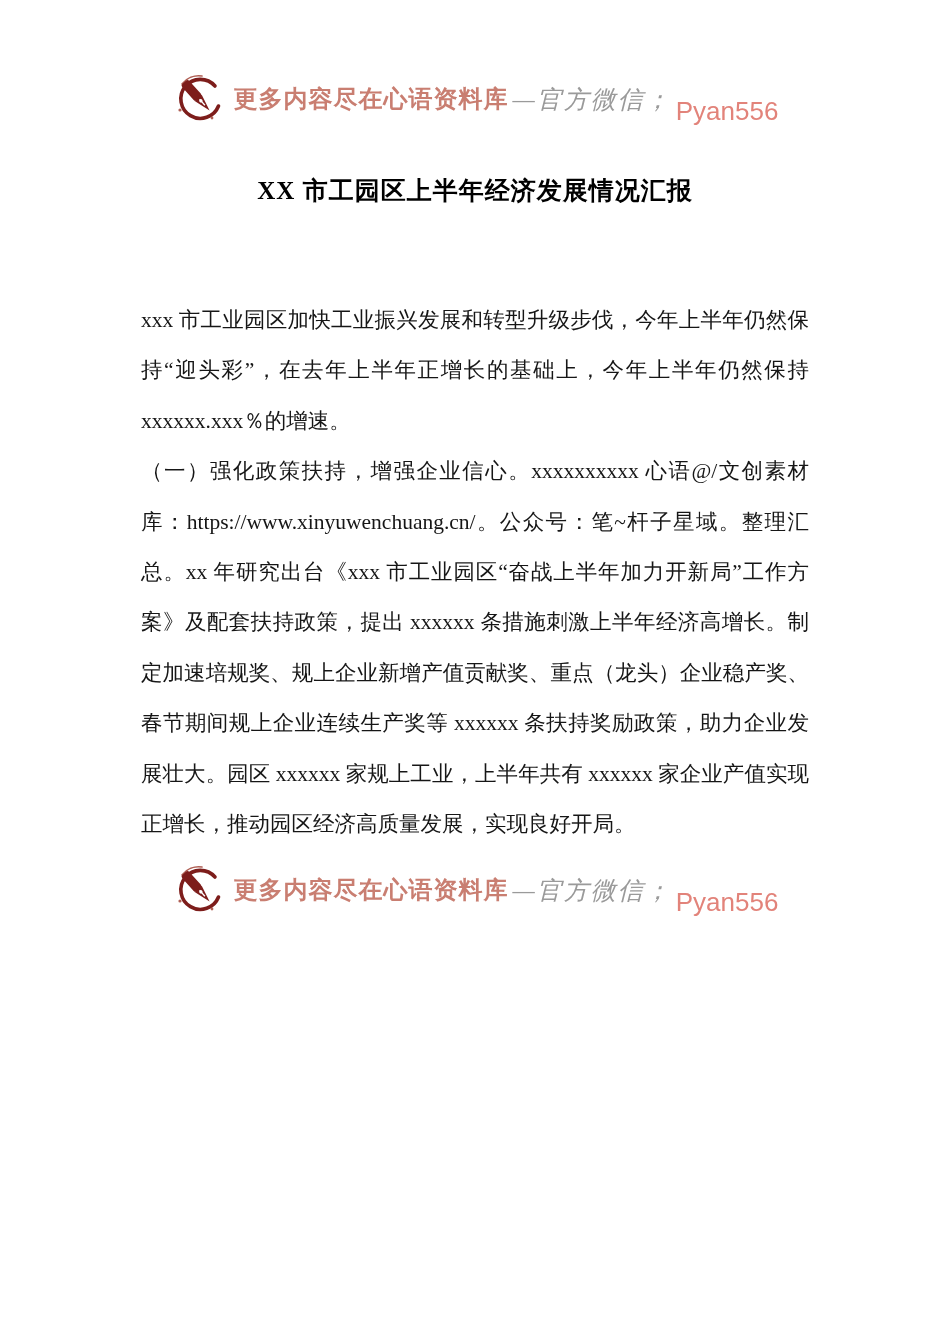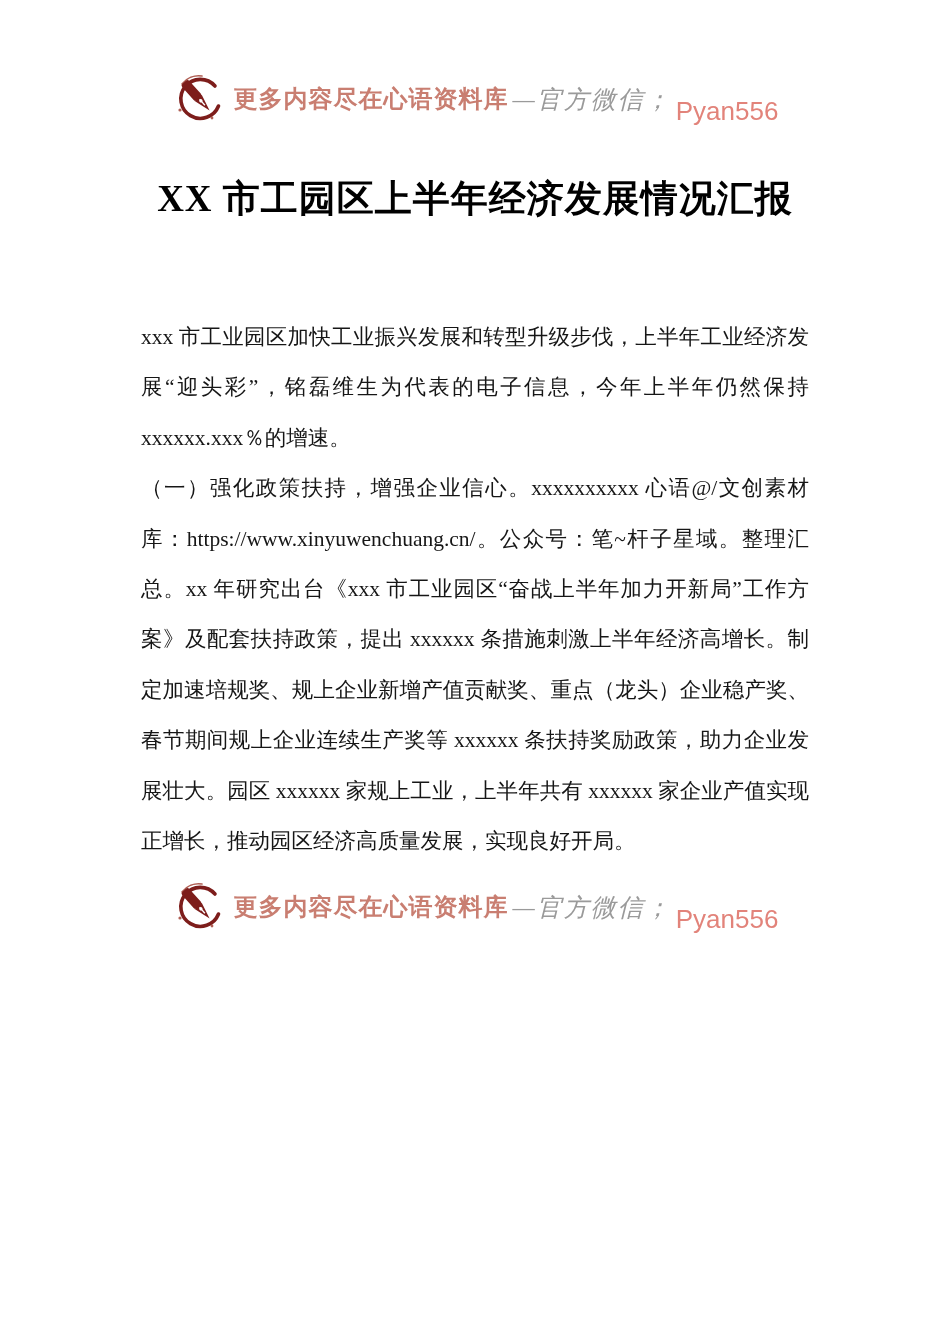--- a/index.html
+++ b/index.html
@@ -50,21 +50,21 @@
   .wm-id {
     font-size: 26px;
     color: #e2837a;
     font-family: "Liberation Sans", sans-serif;
     margin-top: 24px;
   }
   
   .doc-title {
     margin: 46px 0 0 0;
     text-align: center;
-    font-size: 37px;
+    font-size: 25px;
     font-weight: bold;
     color: #000000;
     letter-spacing: 1px;
     font-family: "Liberation Serif", serif;
   }
   
   .doc-body {
     margin: 88px auto 0 auto;
     width: 668px;
     font-size: 21.5px;
@@ -99,21 +99,21 @@
       </svg>
     </span>
     <span class="wm-brand">更多内容尽在心语资料库</span>
     <span class="wm-sep">—官方微信；</span>
     <span class="wm-id">Pyan556</span>
   </div>
 
   <h1 class="doc-title">XX 市工园区上半年经济发展情况汇报</h1>
 
   <div class="doc-body">
-    <p>xxx 市工业园区加快工业振兴发展和转型升级步伐，上半年工业经济发展“迎头彩”，铭磊维生为代表的电子信息，今年上半年仍然保持 xxxxxx.xxx％的增速。</p>
+    <p>xxx 市工业园区加快工业振兴发展和转型升级步伐，今年上半年仍然保持“迎头彩”，在去年上半年正增长的基础上，今年上半年仍然保持 xxxxxx.xxx％的增速。</p>
     <p>（一）强化政策扶持，增强企业信心。xxxxxxxxxx 心语@/文创素材库：https://www.xinyuwenchuang.cn/。公众号：笔~杆子星域。整理汇总。xx 年研究出台《xxx 市工业园区“奋战上半年加力开新局”工作方案》及配套扶持政策，提出 xxxxxx 条措施刺激上半年经济高增长。制定加速培规奖、规上企业新增产值贡献奖、重点（龙头）企业稳产奖、春节期间规上企业连续生产奖等 xxxxxx 条扶持奖励政策，助力企业发展壮大。园区 xxxxxx 家规上工业，上半年共有 xxxxxx 家企业产值实现正增长，推动园区经济高质量发展，实现良好开局。</p>
   </div>
 
   <div class="watermark footer-watermark">
     <span class="wm-logo">
       <svg viewBox="0 0 52 58" width="52" height="58" aria-hidden="true">
         <path d="M 43 16 A 19.5 19.5 0 1 0 46.5 36" stroke="#7d1d1b" stroke-width="3.6" fill="none" stroke-linecap="round"></path>
         <path d="M 10 14 A 21 21 0 0 1 30 6" stroke="#b06055" stroke-width="1.6" fill="none" stroke-linecap="round"></path>
         <g transform="rotate(-42 26 28)">
           <rect x="21.5" y="7" width="9.5" height="22" rx="2.5" fill="#7d1d1b"></rect>

